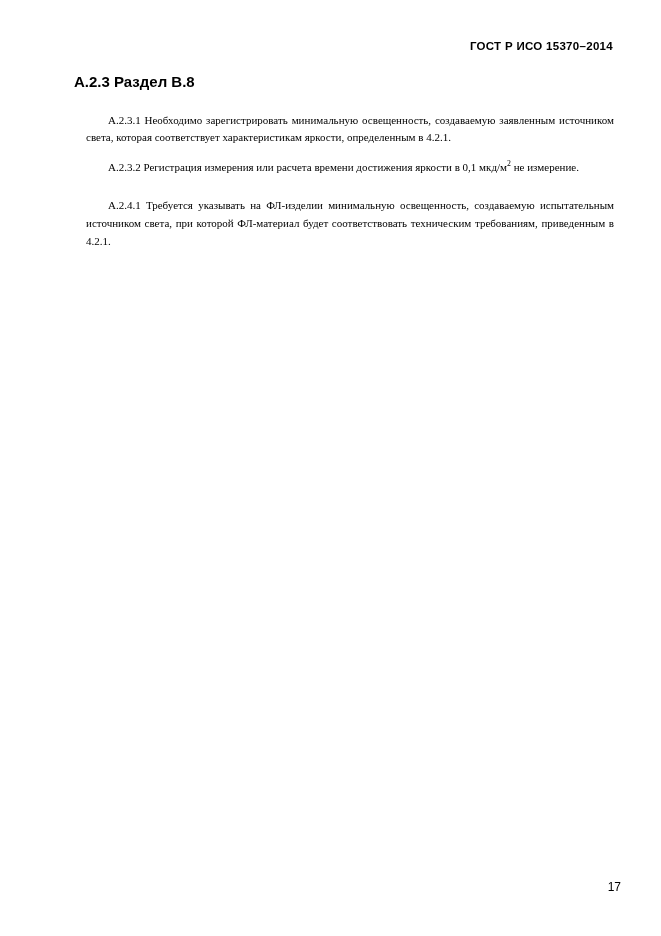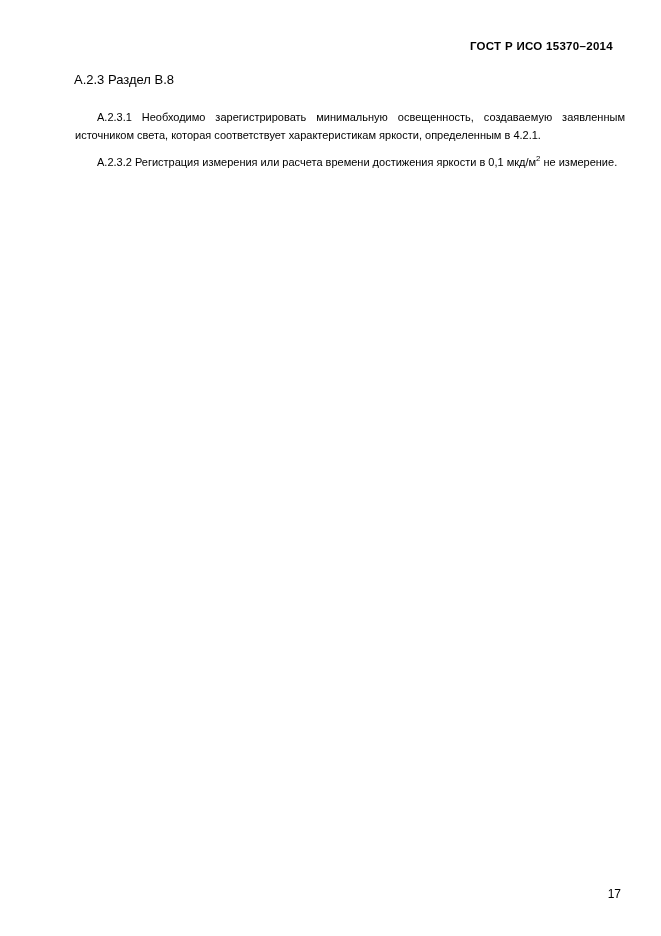--- a/index.html
+++ b/index.html
@@ -32,47 +32,48 @@
     letter-spacing: 0.3px;
     white-space: nowrap;
   }
   .content {
     position: absolute;
     top: 72px;
     left: 74px;
     width: 552px;
   }
   h3.section-title {
-    font-size: 13px;
-    font-weight: normal;
+    font-size: 15px;
+    font-weight: bold;
     margin: 0 0 0 0;
     padding: 0;
     line-height: 1.3;
   }
   .sec-a23 { margin-top: 6px; }
   .sec-a24 { margin-top: 30px; }
   p.para {
     font-size: 11px;
     line-height: 1.62;
-    margin: 1px;
+    margin: 12px;
     padding: 0;
     text-align: justify;
     text-indent: 22px;
+    font-family: Liberation Serif, serif;
   }
   p.p-first { margin-top: 20px; }
   p.p-next  { margin-top: 9px; }
   sup {
     font-size: 7.8px;
     vertical-align: super;
     line-height: 0;
   }
   .pagenum {
     position: absolute;
     right: 40px;
-    bottom: 35px;
+    bottom: 42px;
     font-size: 12px;
   }
 </style>
 </head>
 <body>
 
 <div class="page">
 
   <div class="header">ГОСТ Р ИСО 15370–2014</div>
 
@@ -85,20 +86,23 @@
         <span>А.2.3.1  Необходимо зарегистрировать минимальную освещенность, создаваемую заявленным источником света, которая соответствует характеристикам яркости, определенным в 4.2.1.</span>
       </p>
 
       <p class="para p-next">
         <span>А.2.3.2  Регистрация измерения или расчета времени достижения яркости в 0,1 мкд/м</span><sup>2</sup><span> не измерение.</span>
       </p>
     </div>
 
     <div>
 
+      <p class="para p-first">
+        <span>А.2.4.1  Требуется указывать на ФЛ-изделии минимальную освещенность, создаваемую испытательным источником света, при которой ФЛ-материал будет соответствовать техническим требованиям, приведенным в 4.2.1.</span>
+      </p>
 
     </div>
 
   </div>
 
   <div class="pagenum">17</div>
 
 </div>
 
 </body></html>

